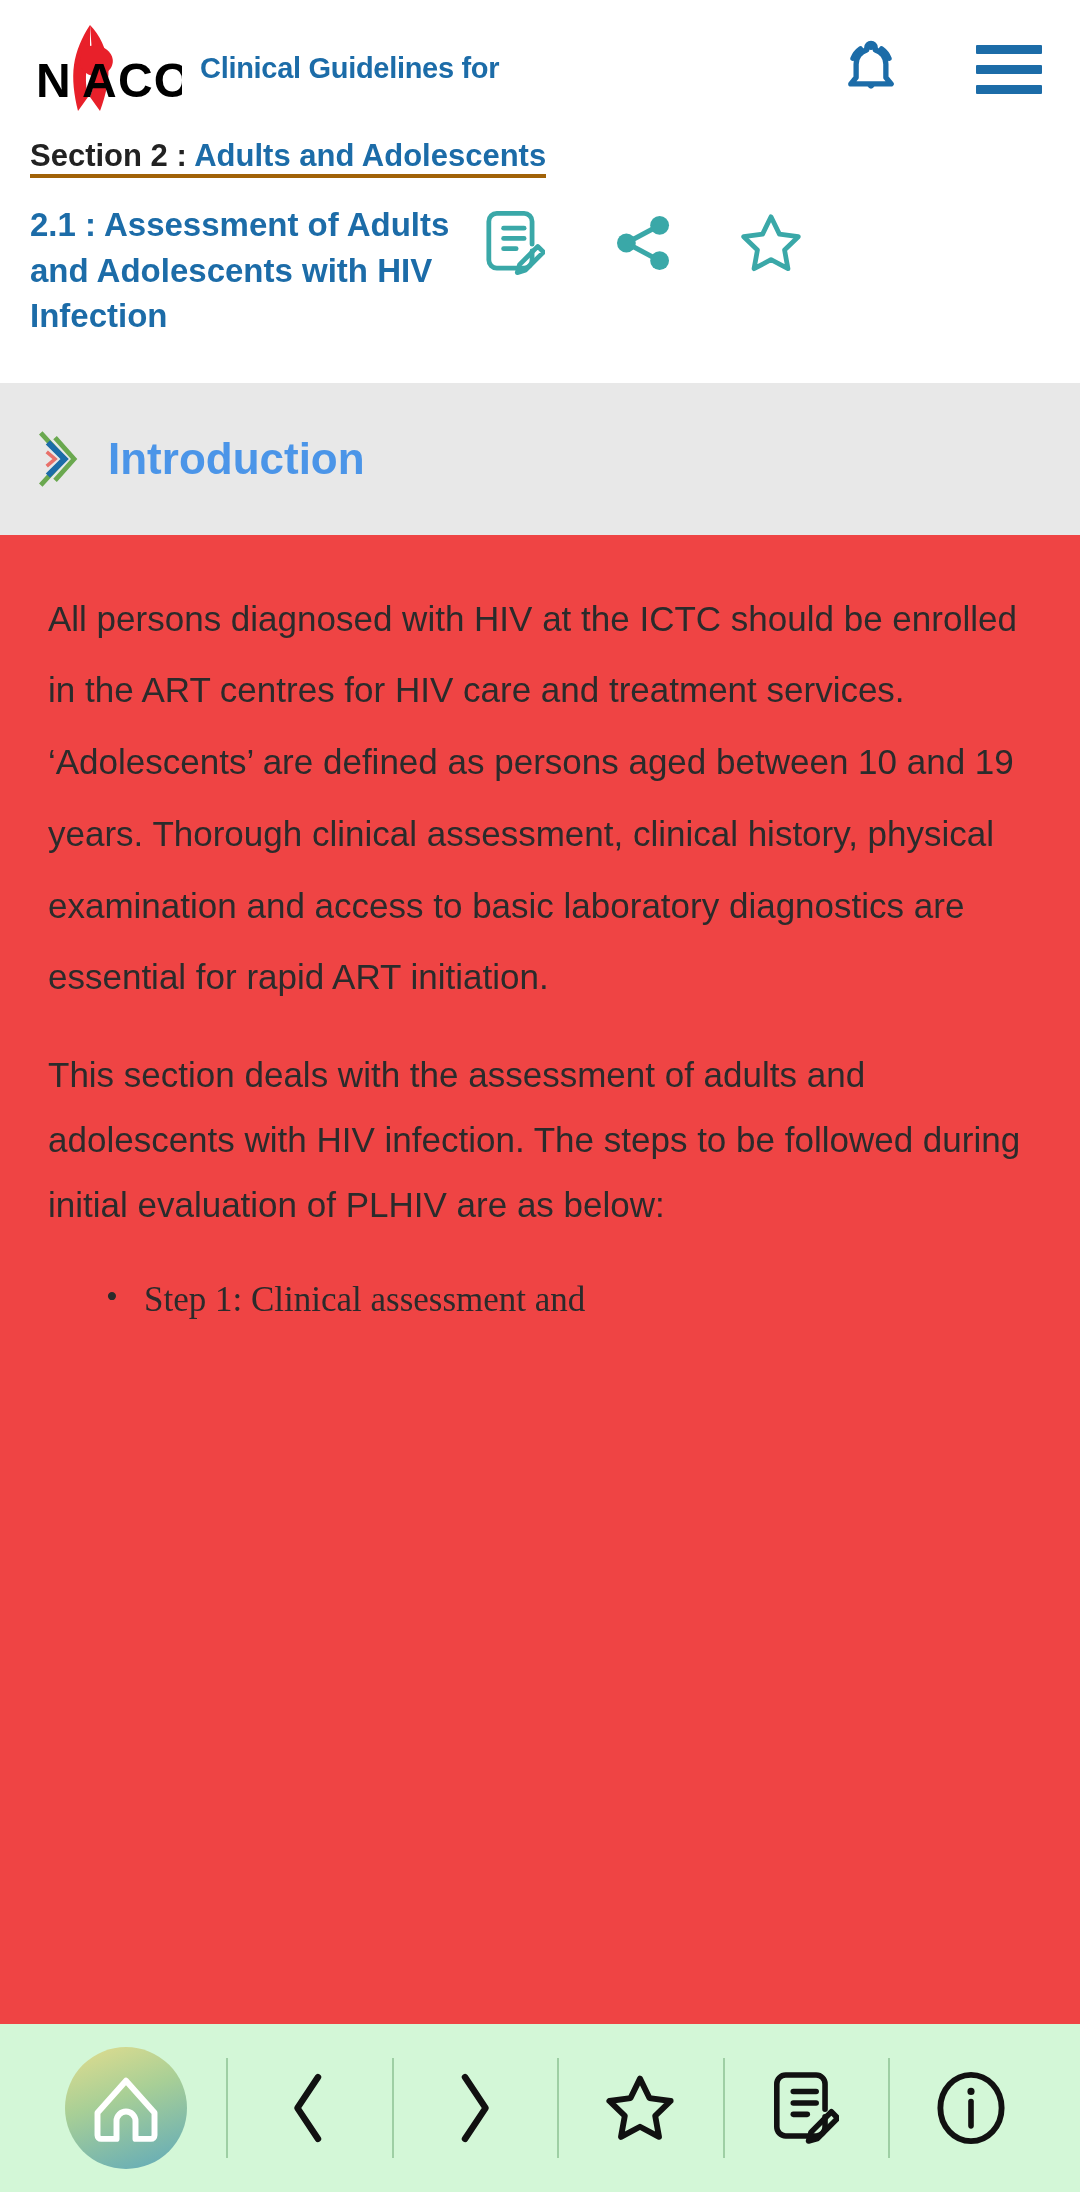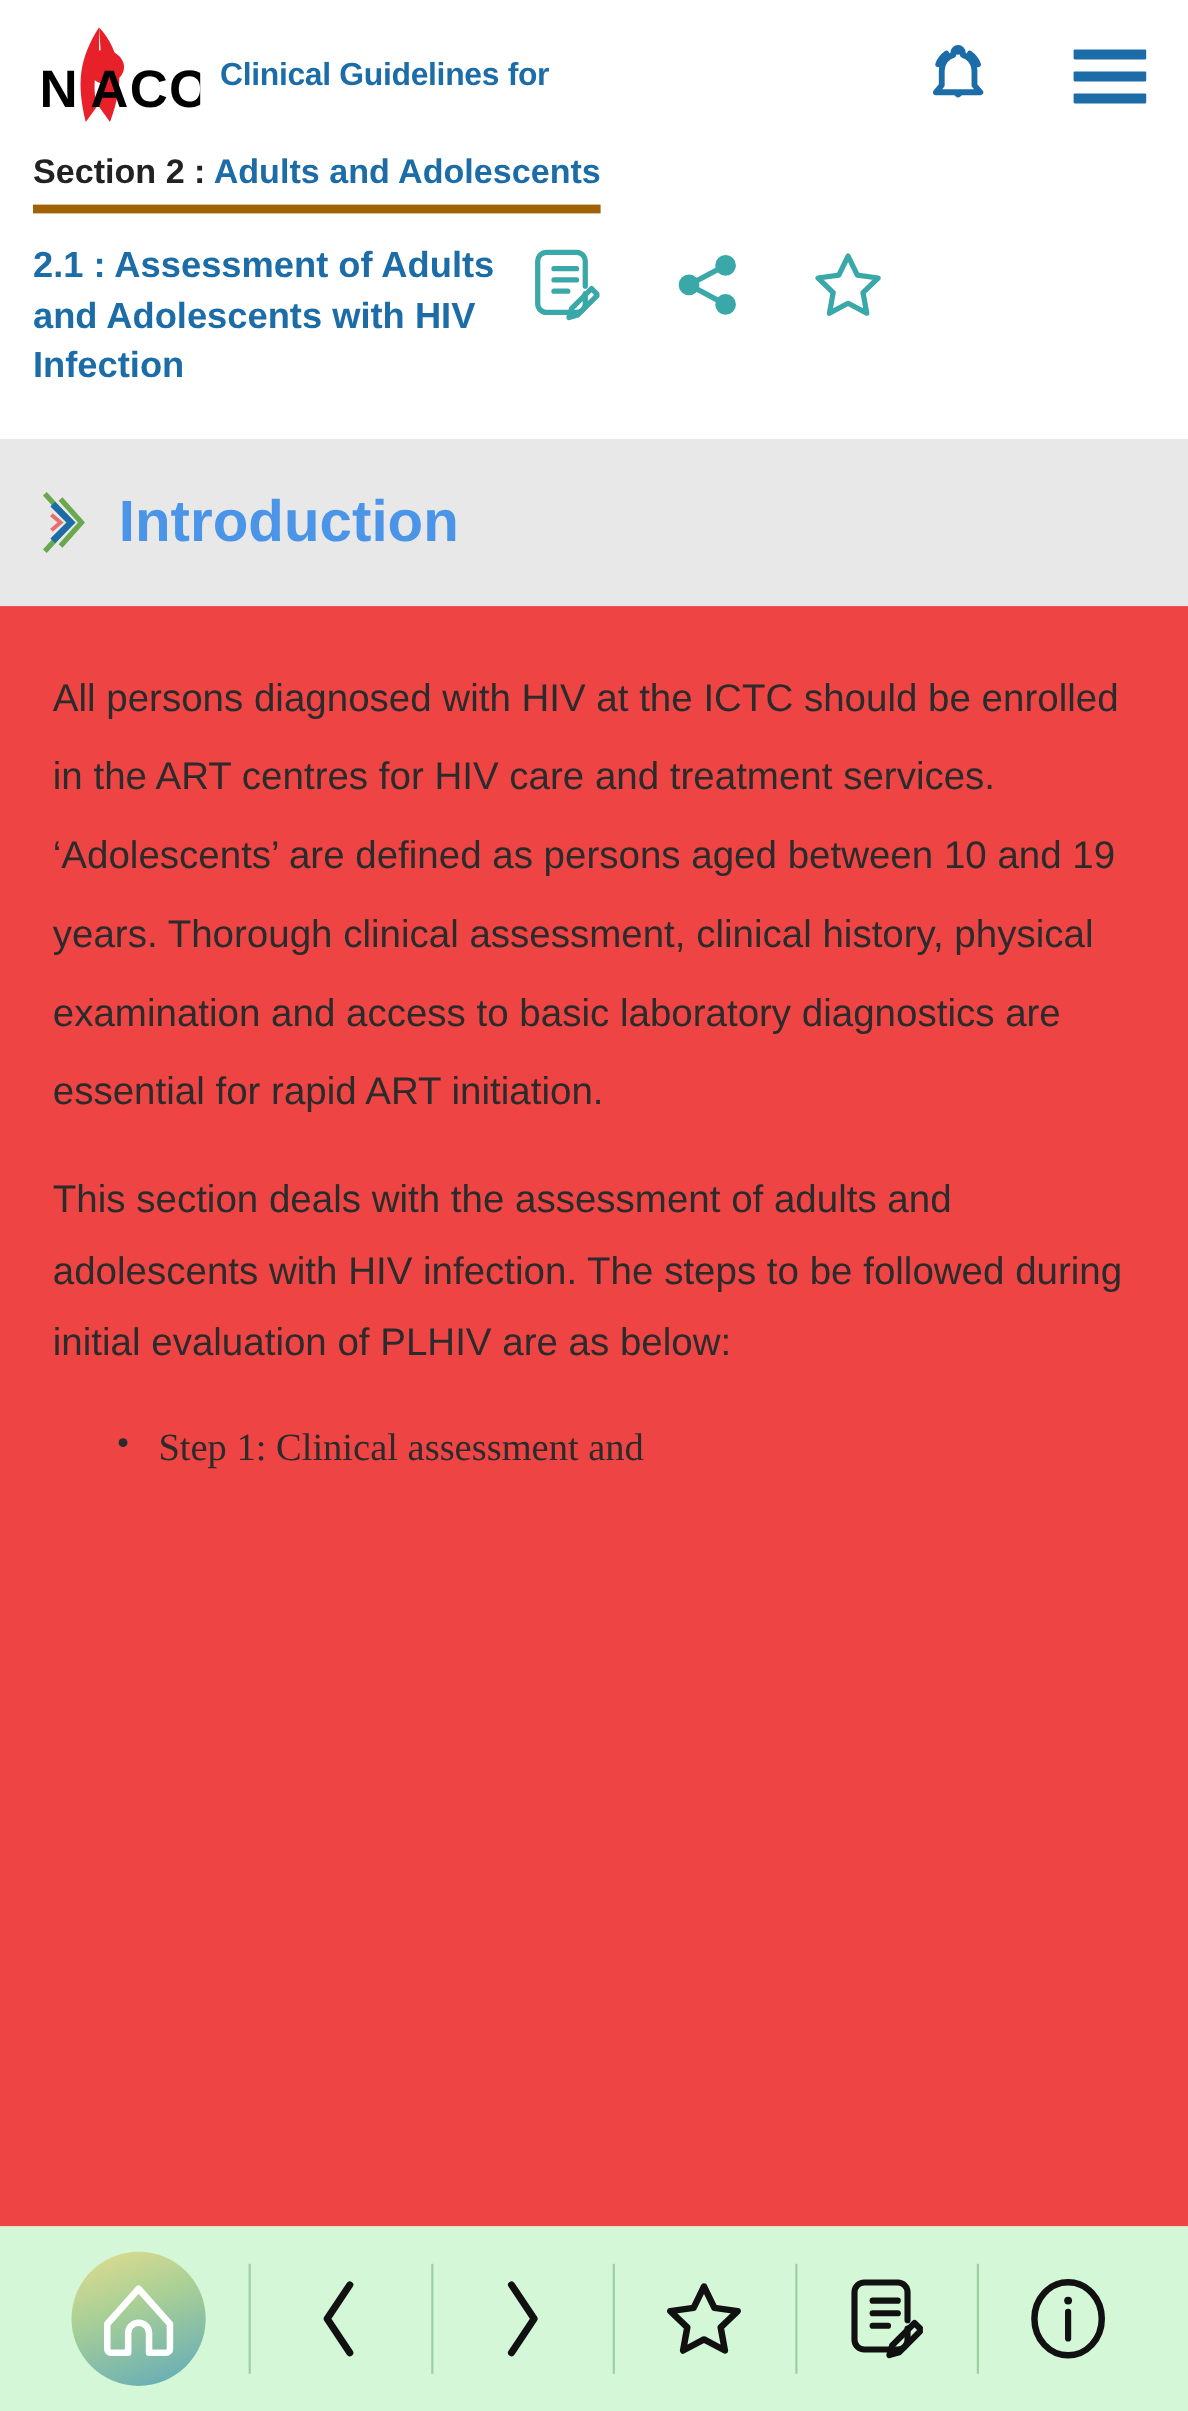--- a/index.html
+++ b/index.html
@@ -78,22 +78,21 @@
 
   
   .breadcrumb-block {
     padding: 0 30px;
     flex: 0 0 auto;
   }
   .breadcrumb {
     display: inline-block;
     font-size: 31px;
     font-weight: bold;
-    padding-bottom: 12px;
-    border-bottom: 8px solid #a16207;
+    border-bottom: 4px solid #a16207;
     white-space: nowrap;
   }
   .bc-section { color: #222222; }
   .bc-name { color: #1c6ca8; }
 
   
   .title-row {
     display: flex;
     align-items: flex-start;
     padding: 24px 30px 0 30px;
@@ -136,21 +135,21 @@
     flex: 0 0 auto;
   }
   .chev-icon {
     width: 50px;
     height: 62px;
     flex: 0 0 auto;
     margin-right: 22px;
   }
   .intro-label {
     color: #4b95e8;
-    font-size: 53px;
+    font-size: 44px;
     font-weight: bold;
   }
 
   
   .content {
     flex: 1 1 auto;
     padding: 48px 56px 0 48px;
     overflow: hidden;
     background: #ef4444;
   }

